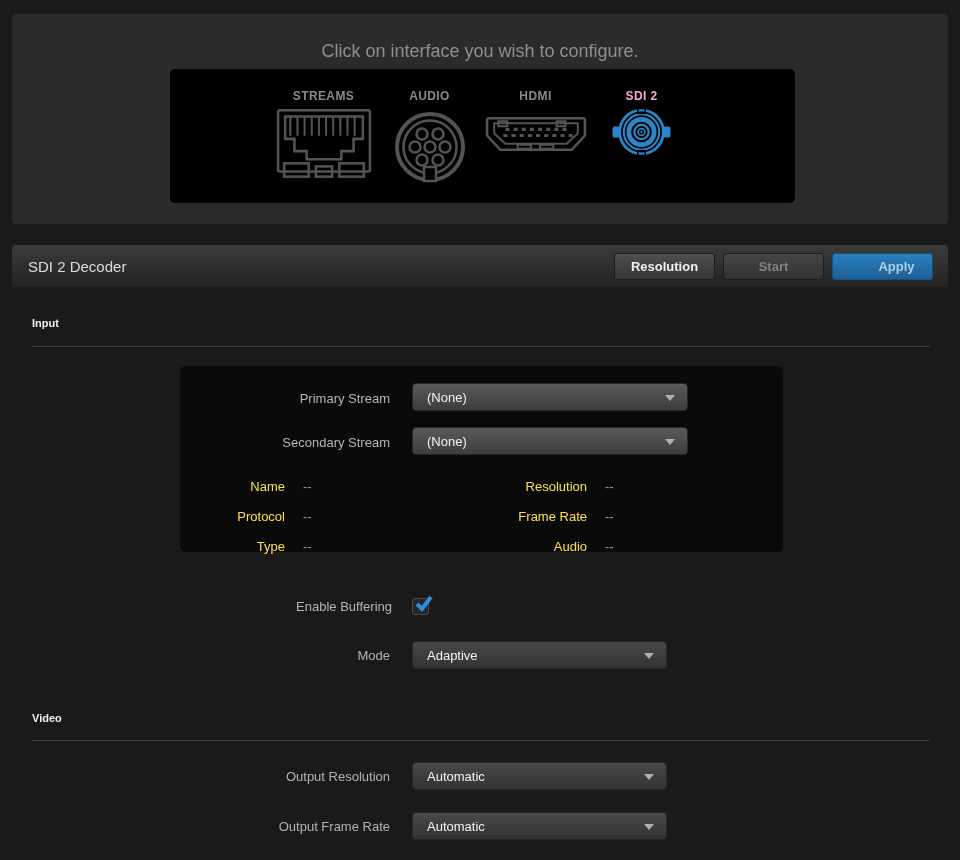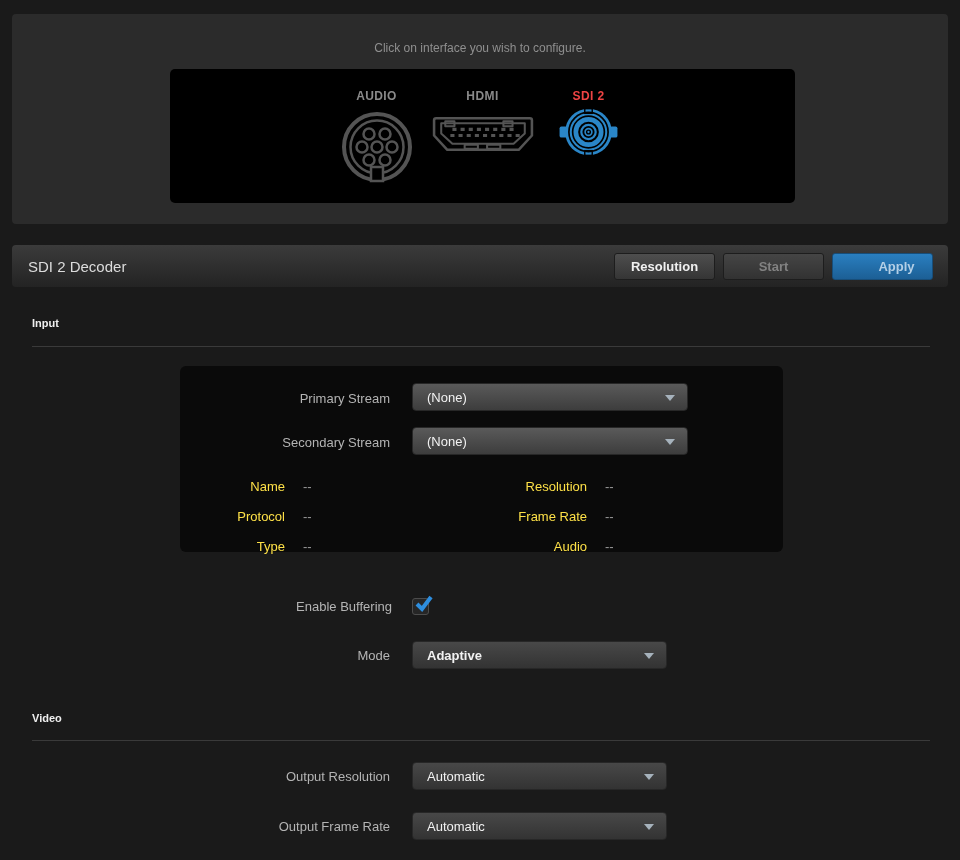--- a/index.html
+++ b/index.html
@@ -3,26 +3,26 @@
 <meta charset="utf-8">
 <style>
   * { margin:0; padding:0; box-sizing:border-box; }
   html,body { width:960px; height:860px; }
   body { background:#1a1a1a; font-family:"Liberation Sans",sans-serif; overflow:hidden; }
   #page { position:relative; width:960px; height:860px; }
 
   .top-panel { position:absolute; left:12px; top:14px; width:936px; height:210px;
     background:#2b2b2b; border-radius:4px; }
   .instruction { position:absolute; top:27px; left:0; right:0; text-align:center;
-    color:#8f8f8f; font-size:12px; }
+    color:#8f8f8f; font-size:18px; }
   .icon-box { position:absolute; left:158px; top:55px; width:625px; height:134px;
     background:#000; border-radius:5px; display:flex; justify-content:center; padding-top:20px; }
   .iface { width:106px; display:flex; flex-direction:column; align-items:center; cursor:pointer; }
   .iface-label { font-size:12px; font-weight:bold; color:#8a8a8a; letter-spacing:0.4px; }
-  .iface.active .iface-label { color:#ef4444; }
+  .iface.active .iface-label { color:#f9a8d4; }
   .icon-wrap { height:88px; width:106px; display:flex; align-items:flex-start; justify-content:center; }
 
   .header-bar { position:absolute; left:12px; top:245px; width:936px; height:42px;
     background:linear-gradient(#3b3b3b,#232323); border-radius:4px;
     display:flex; align-items:center; }
   .header-title { margin-left:16px; font-size:15px; color:#dcdcdc; }
   .header-buttons { margin-left:auto; margin-right:15px; display:flex; gap:8px; }
   .btn { width:101px; height:27px; border-radius:3px; font-size:13px; font-weight:bold;
     display:flex; align-items:center; justify-content:center; cursor:pointer;
     border:1px solid #1d1d1d; }
@@ -55,20 +55,33 @@
 </style>
 </head>
 <body>
 
 <div id="page">
 
   <section class="top-panel">
     <div class="instruction">Click on interface you wish to configure.</div>
     <div class="icon-box">
 
+      <div class="iface">
+        <span class="iface-label">STREAMS</span>
+        <span class="icon-wrap">
+          <svg width="98" height="77" viewBox="0 0 96 75" fill="none" stroke="#545454" stroke-width="2.5" style="margin-top:4px;">
+            <rect x="3" y="3" width="90" height="60" rx="2"></rect>
+            <path d="M10,9 H86 V31 H77 V43 H65 V51 H31 V43 H19 V31 H10 Z"></path>
+            <path d="M15,9 V28 M22,9 V28 M29,9 V28 M36,9 V28 M43,9 V28 M50,9 V28 M57,9 V28 M64,9 V28 M71,9 V28 M78,9 V28" stroke-width="2"></path>
+            <rect x="9" y="55" width="24" height="13"></rect>
+            <rect x="63" y="55" width="24" height="13"></rect>
+            <rect x="40" y="58" width="16" height="10"></rect>
+          </svg>
+        </span>
+      </div>
 
       <div class="iface">
         <span class="iface-label">AUDIO</span>
         <span class="icon-wrap">
           <svg width="76" height="80" viewBox="0 0 76 80" fill="none" stroke="#545454" style="margin-top:6px;">
             <circle cx="38" cy="38" r="33" stroke-width="4"></circle>
             <circle cx="38" cy="38" r="26.5" stroke-width="2.5"></circle>
             <circle cx="30" cy="25" r="5.5" stroke-width="2.5"></circle>
             <circle cx="46" cy="25" r="5.5" stroke-width="2.5"></circle>
             <circle cx="23" cy="38" r="5.5" stroke-width="2.5"></circle>
@@ -161,21 +174,21 @@
   </div>
 
   <div class="form-label" style="left:0; top:599px; width:392px;">Enable Buffering</div>
   <div class="checkbox">
     <svg width="20" height="20" viewBox="0 0 20 20">
       <path d="M3,10 L8,15 L17,3" stroke="#2e8ede" stroke-width="4" fill="none"></path>
     </svg>
   </div>
 
   <div class="form-label" style="left:0; top:648px; width:390px;">Mode</div>
-  <div class="dropdown dark" style="left:412px; top:641px; width:255px;font-weight:bold;">
+  <div class="dropdown dark" style="left:412px; top:641px; width:255px;">
     <span class="dd-text">Adaptive</span>
     <span class="dd-caret"></span>
   </div>
 
   <div class="section-heading" style="top:712px;">Video</div>
   <div class="divider" style="top:740px;"></div>
 
   <div class="form-label" style="left:0; top:769px; width:390px;">Output Resolution</div>
   <div class="dropdown dark" style="left:412px; top:762px; width:255px;">
     <span class="dd-text">Automatic</span>

